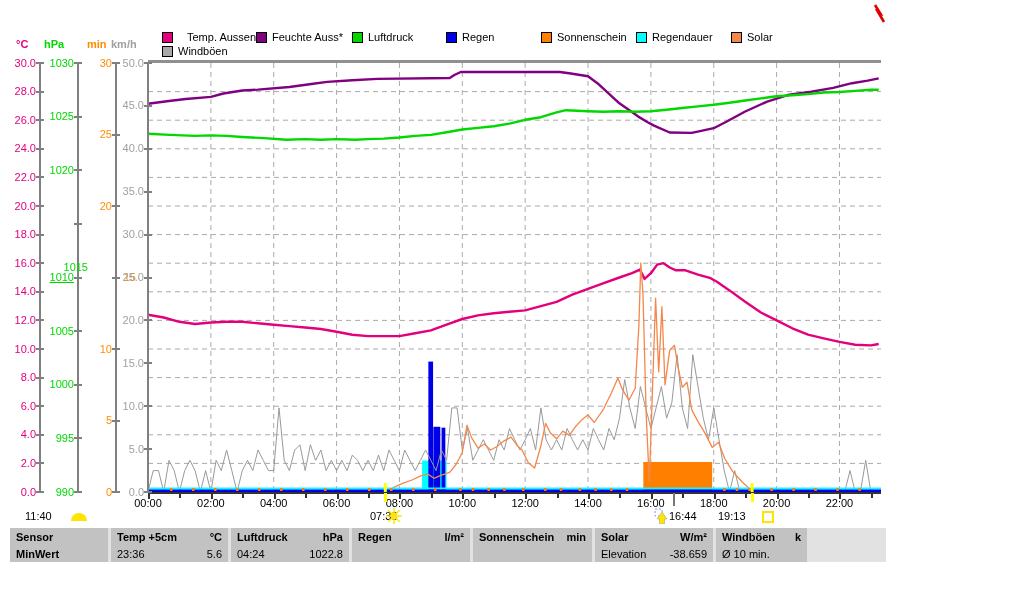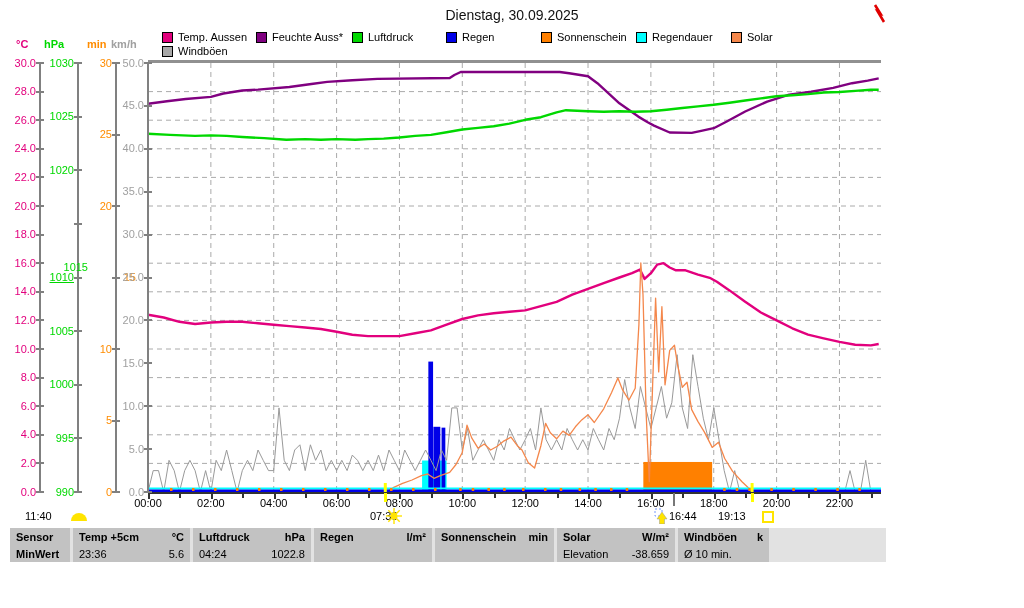--- a/index.html
+++ b/index.html
@@ -22,28 +22,27 @@
   .tcell{height:17px;display:flex;justify-content:space-between;align-items:center;
          padding:0 6px;box-sizing:border-box;white-space:nowrap;overflow:hidden;}
   .tb{font-weight:bold;}
   svg{display:block;}
 </style>
 </head>
 <body>
 
 <div id="stage">
 
-  <div id="title" class="abs">Dienstag, 30.09.2025</div>
 
   <svg class="abs" style="left:872px;top:4px" width="16" height="20">
     <polyline points="3,1 8,9 6,8 12,18" fill="none" stroke="#E00000" stroke-width="2.6"></polyline>
   </svg>
 
   <div id="legend" class="abs">
-      <div class="leg-item" style="left: 162px; top: 31px;">
+      <div class="leg-item" style="left: 162px; top: 31px; gap: 9px;">
         <span class="leg-sw" style="background: rgb(226, 0, 125);"></span>
         <span>Temp. Aussen</span>
       </div>
       <div class="leg-item" style="left: 256px; top: 31px;">
         <span class="leg-sw" style="background: rgb(128, 0, 128);"></span>
         <span>Feuchte Auss*</span>
       </div>
       <div class="leg-item" style="left: 352px; top: 31px;">
         <span class="leg-sw" style="background: rgb(0, 216, 0);"></span>
         <span>Luftdruck</span>
@@ -208,21 +207,21 @@
   <svg class="abs" style="left:654px;top:508px" width="15" height="16">
     <rect x="1" y="1" width="7" height="7" fill="none" stroke="#7799FF" stroke-width="1" stroke-dasharray="2,2"></rect>
     <polygon points="8,4 13,11 10.5,11 10.5,16 5.5,16 5.5,11 3,11" fill="#FFE400" stroke="#999" stroke-width="0.5"></polygon>
   </svg>
   <div class="mk" style="left:669px;top:510px">16:44</div>
 
   <div class="mk" style="left:718px;top:510px">19:13</div>
   <div class="abs" style="left:762px;top:511px;width:8px;height:8px;border:2px solid #FFE400;background:#fff"></div>
 
   <div id="table">
-      <div class="tcol" style="width: 60px; margin-right: 3px;">
+      <div class="tcol" style="width: 98px; margin-right: 3px;">
         <div class="tcell tb">
           <span>Sensor</span>
           <span></span>
         </div>
         <div class="tcell tb">
           <span>MinWert</span>
           <span></span>
         </div>
       </div>
       <div class="tcol" style="width: 117px; margin-right: 3px;">

